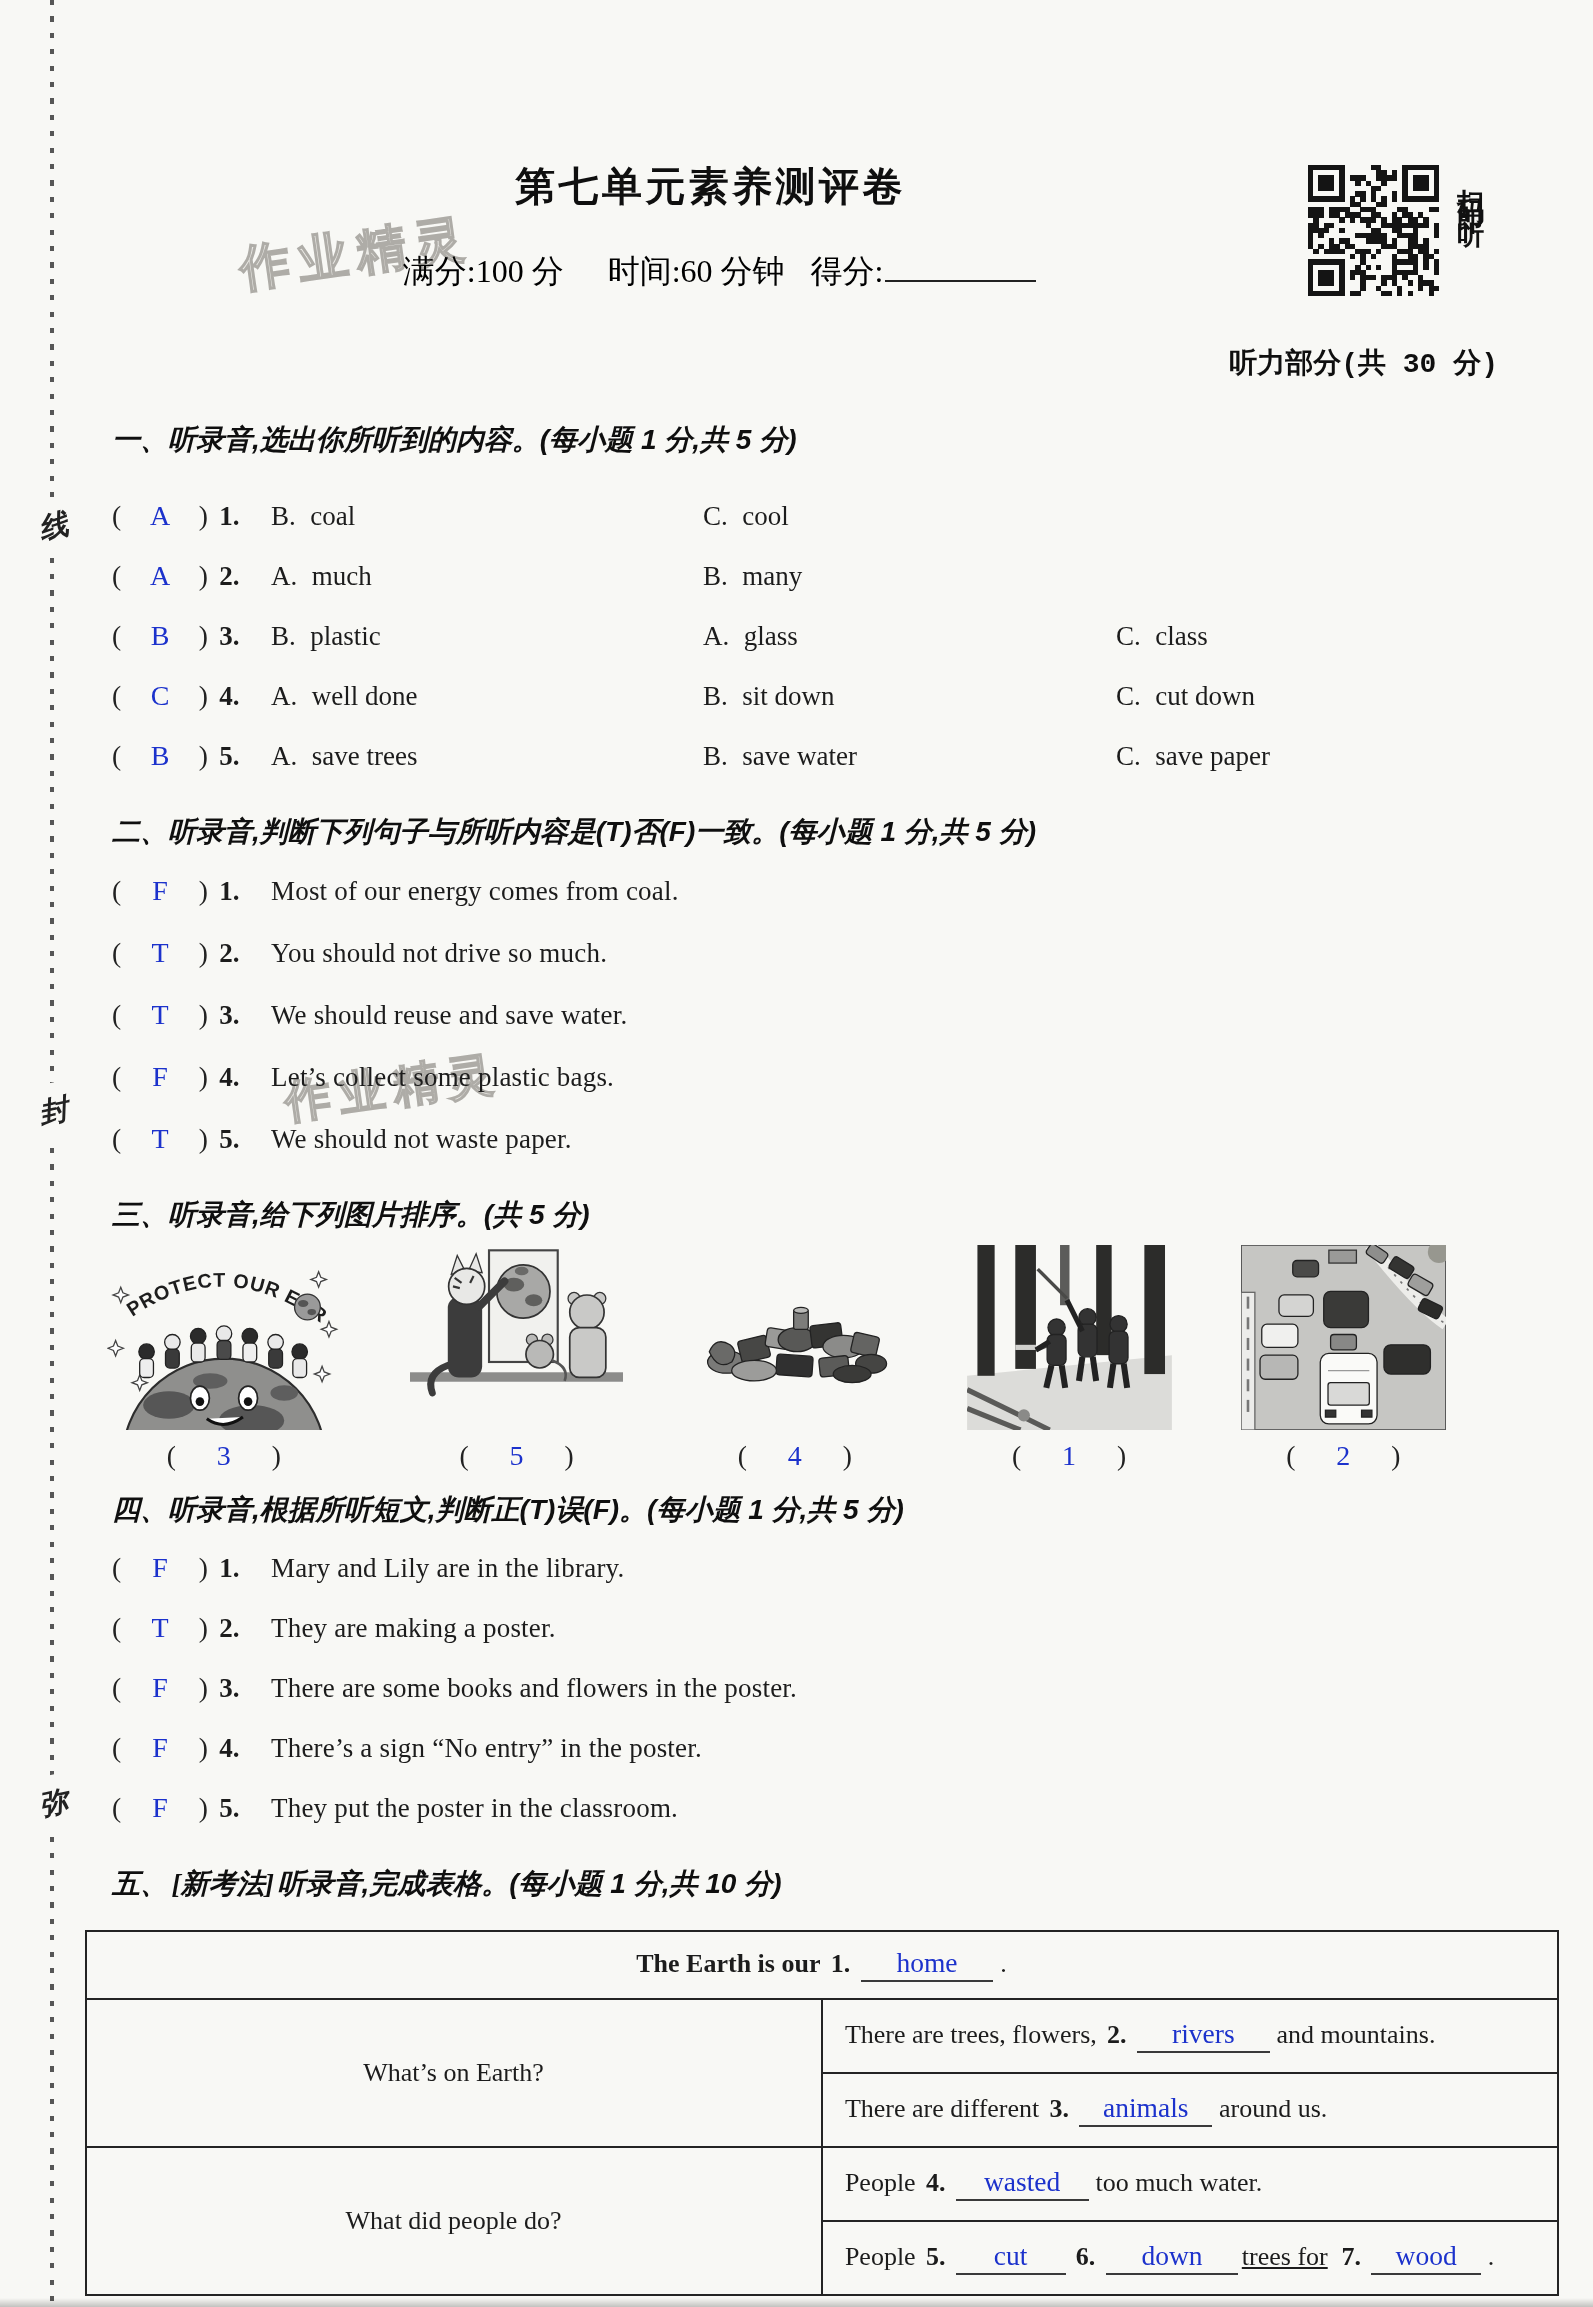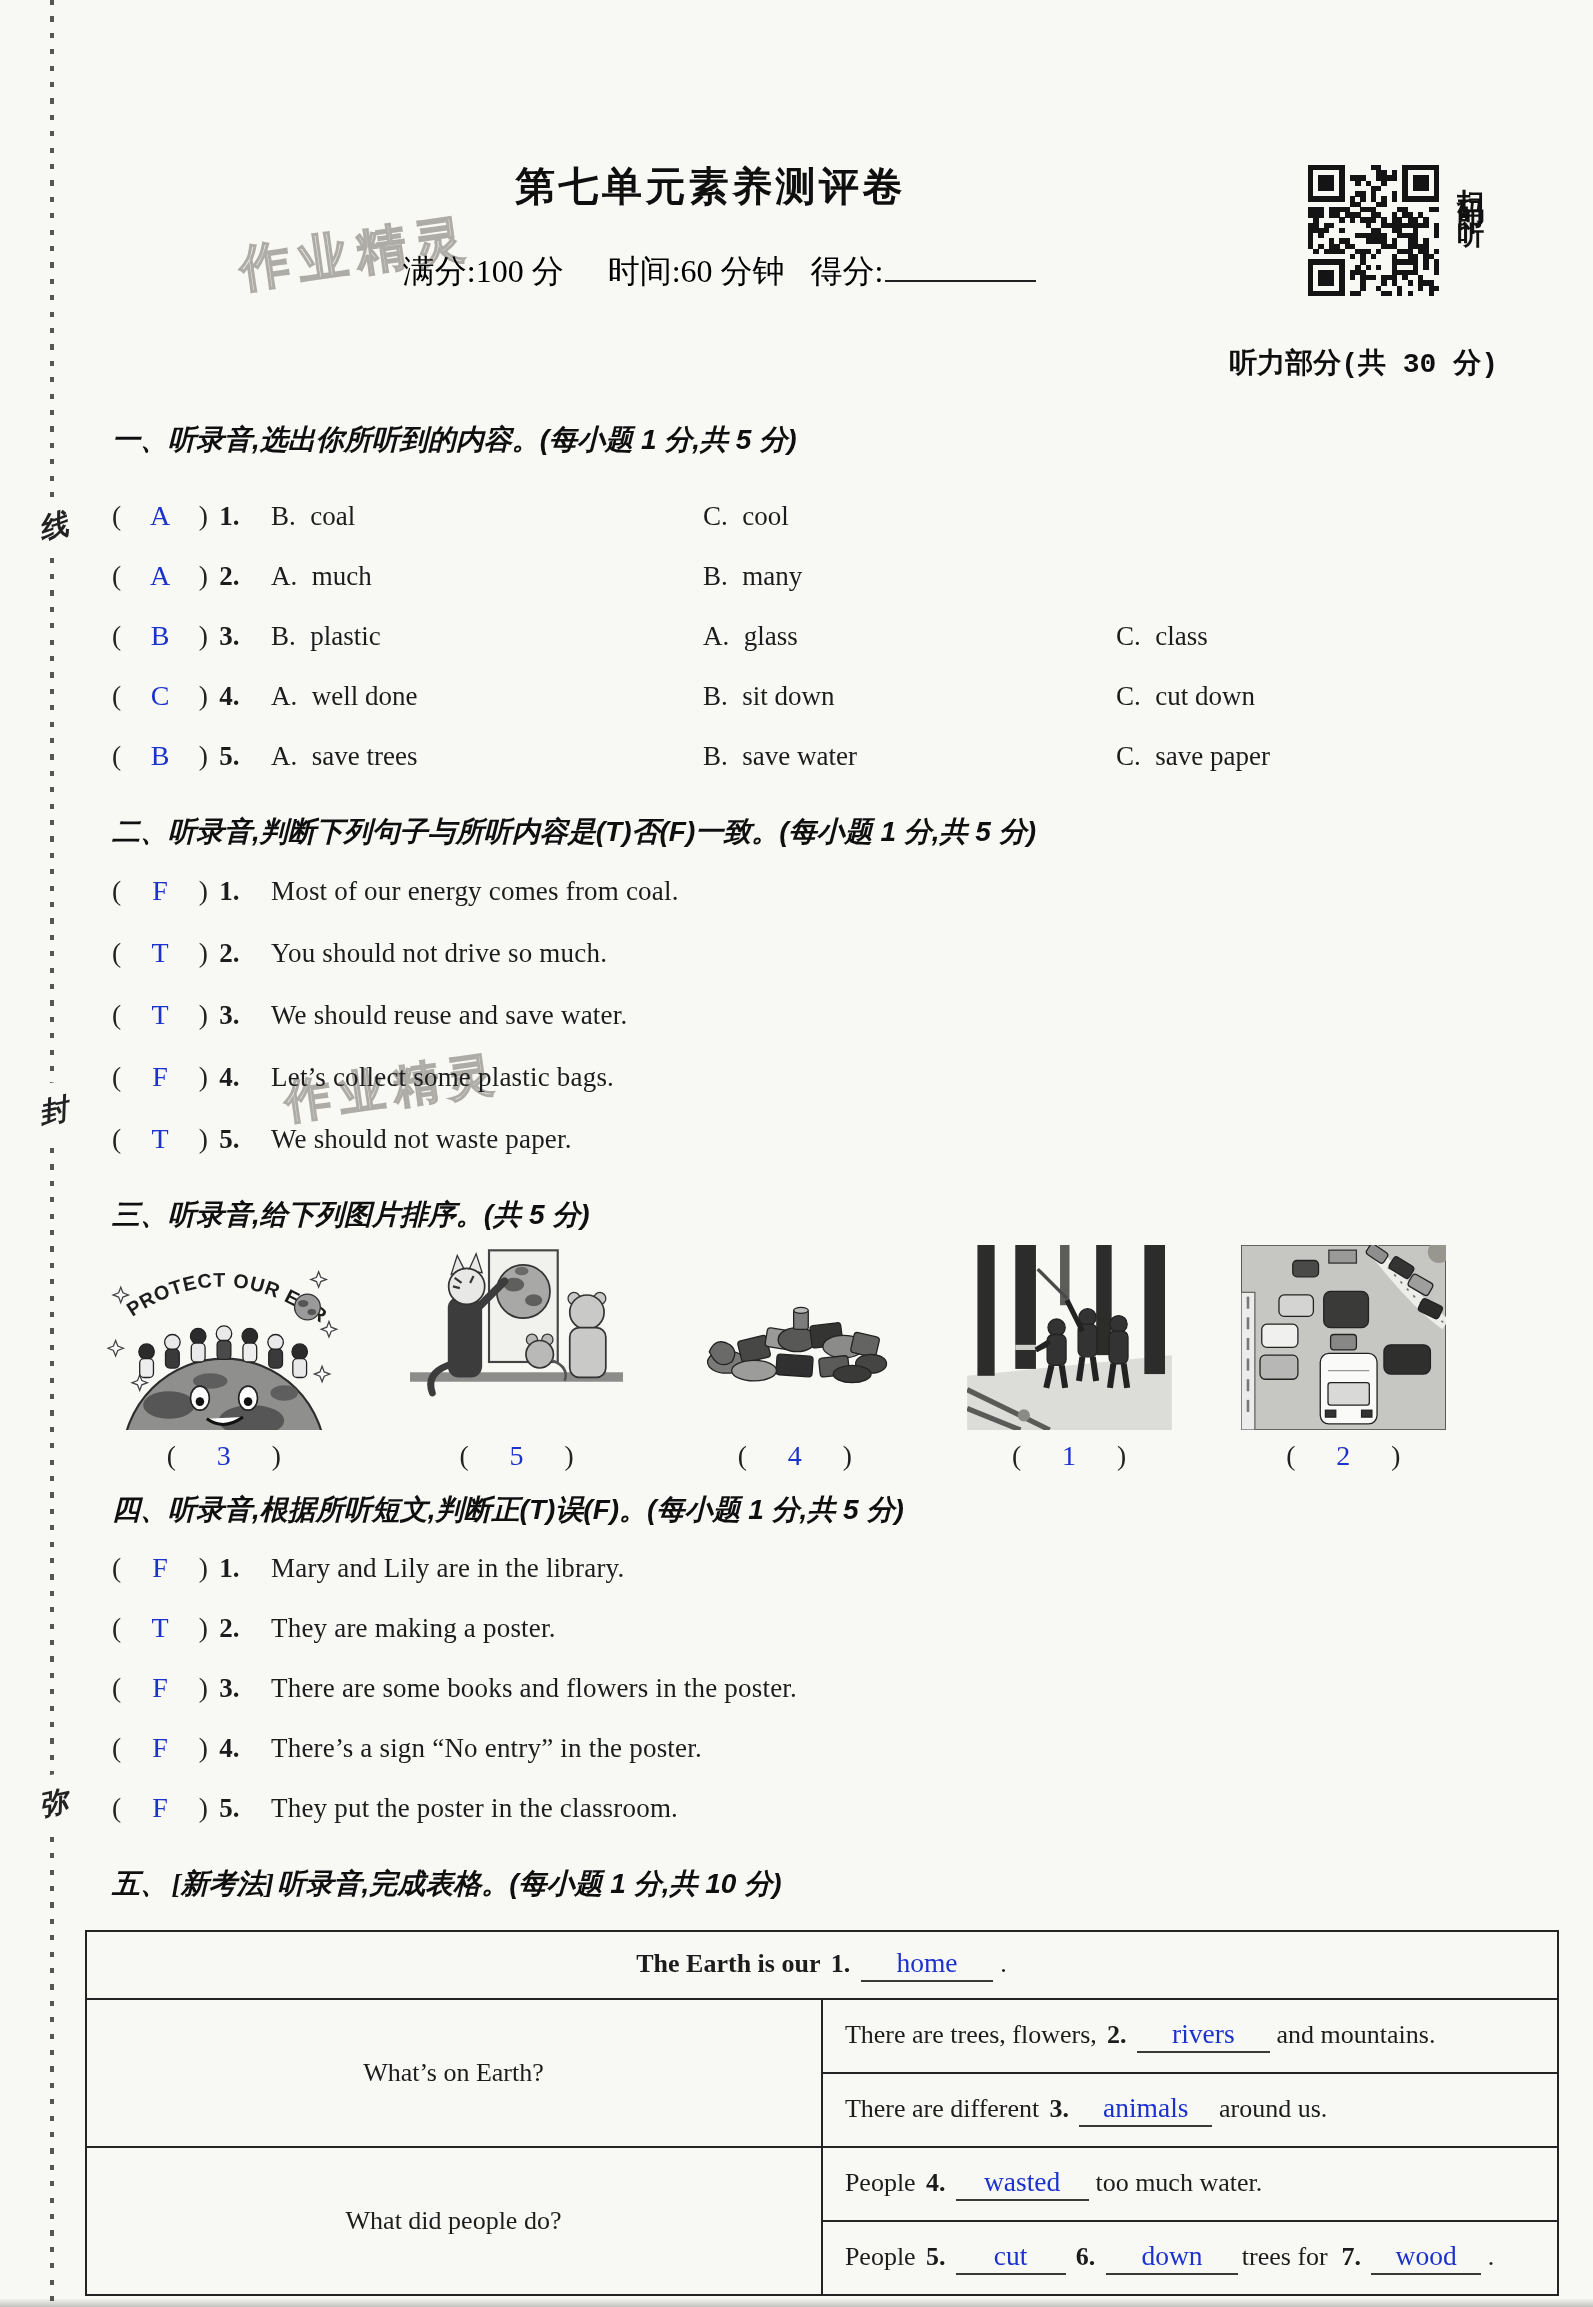--- a/index.html
+++ b/index.html
@@ -106,21 +106,21 @@
   .t-label{width:362px;text-align:center;height:72px;}
   .t-line{height:72px;padding:0 17px 0 22.4px;border-radius:11px;}
   .qnum-inline{font-weight:700;margin:0 10.3px 0 10.3px;}
   .blank{
     display:inline-block;min-width:119px;text-align:center;
     border-bottom:2.2px solid #3a3a3a;color:#1c32cc;
     font-size:27.5px;padding:0 6.9px 1.7px;line-height:1.1;
   }
   .blank.sm{min-width:96px;}
   .post{margin-left:6.9px;}
-  .mid{margin:0 3.4px 0 3.4px;}
+  .mid{margin:0 3.4px 0 3.4px;text-decoration:underline;}
 </style>
 </head>
 <body>
 
 <div class="page">
 
   <div class="binding-line"></div>
   <span class="bind-char" style="top:498px">线</span>
   <span class="bind-char" style="top:1083px">封</span>
   <span class="bind-char" style="top:1775px">弥</span>

